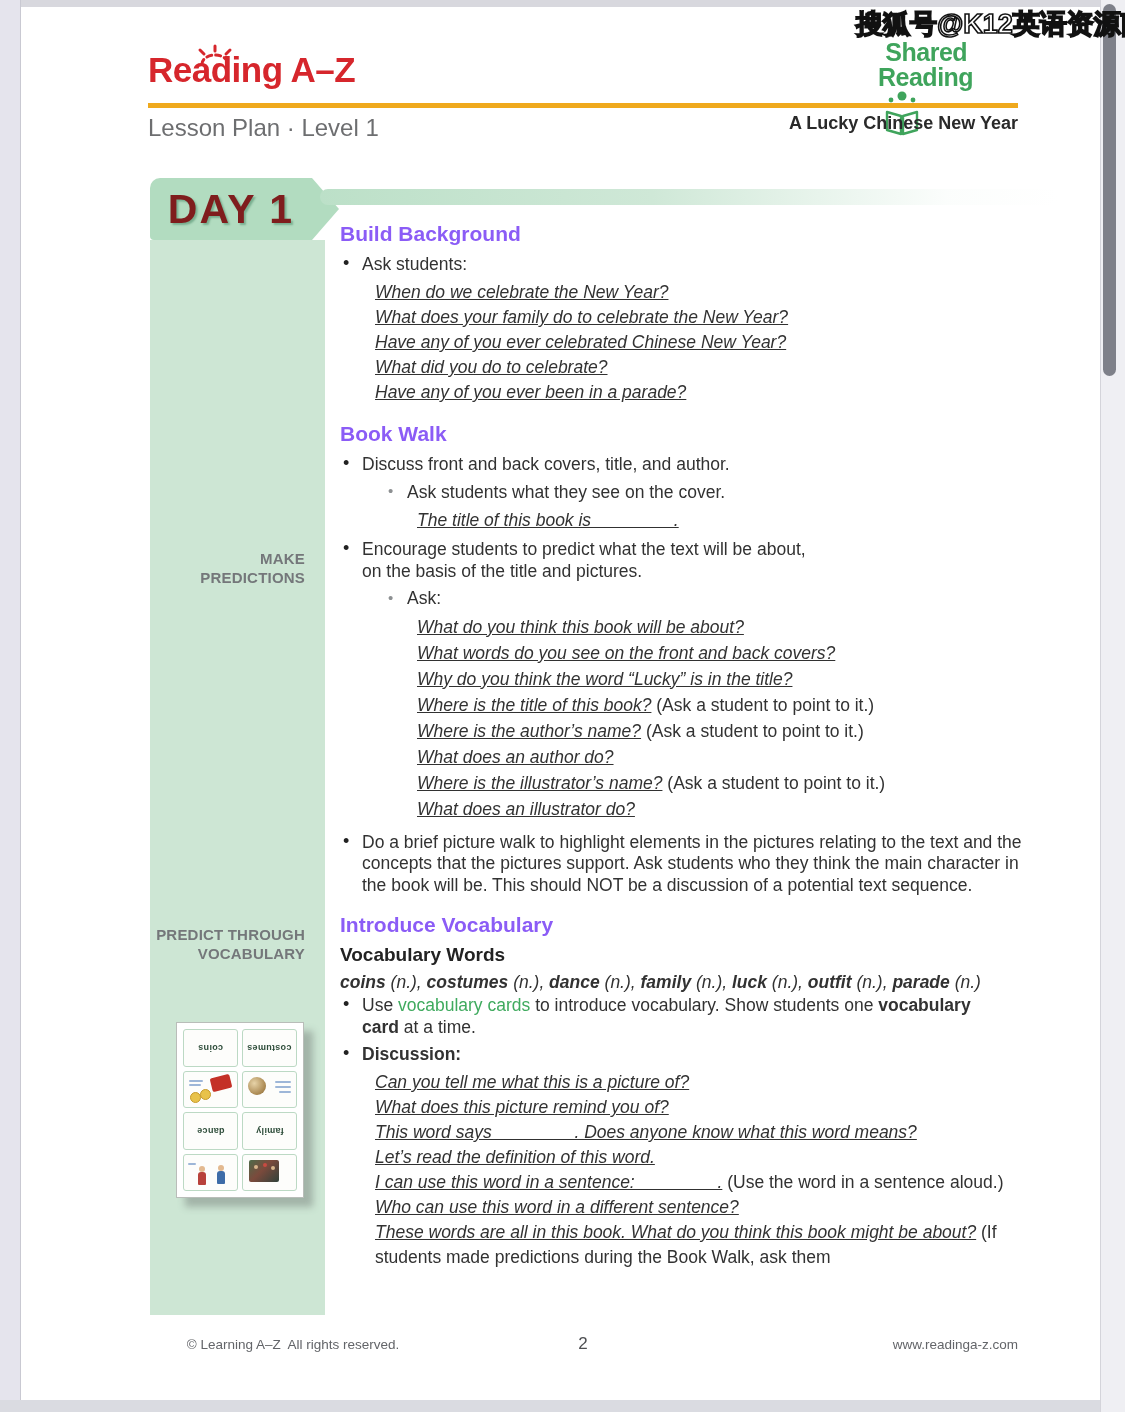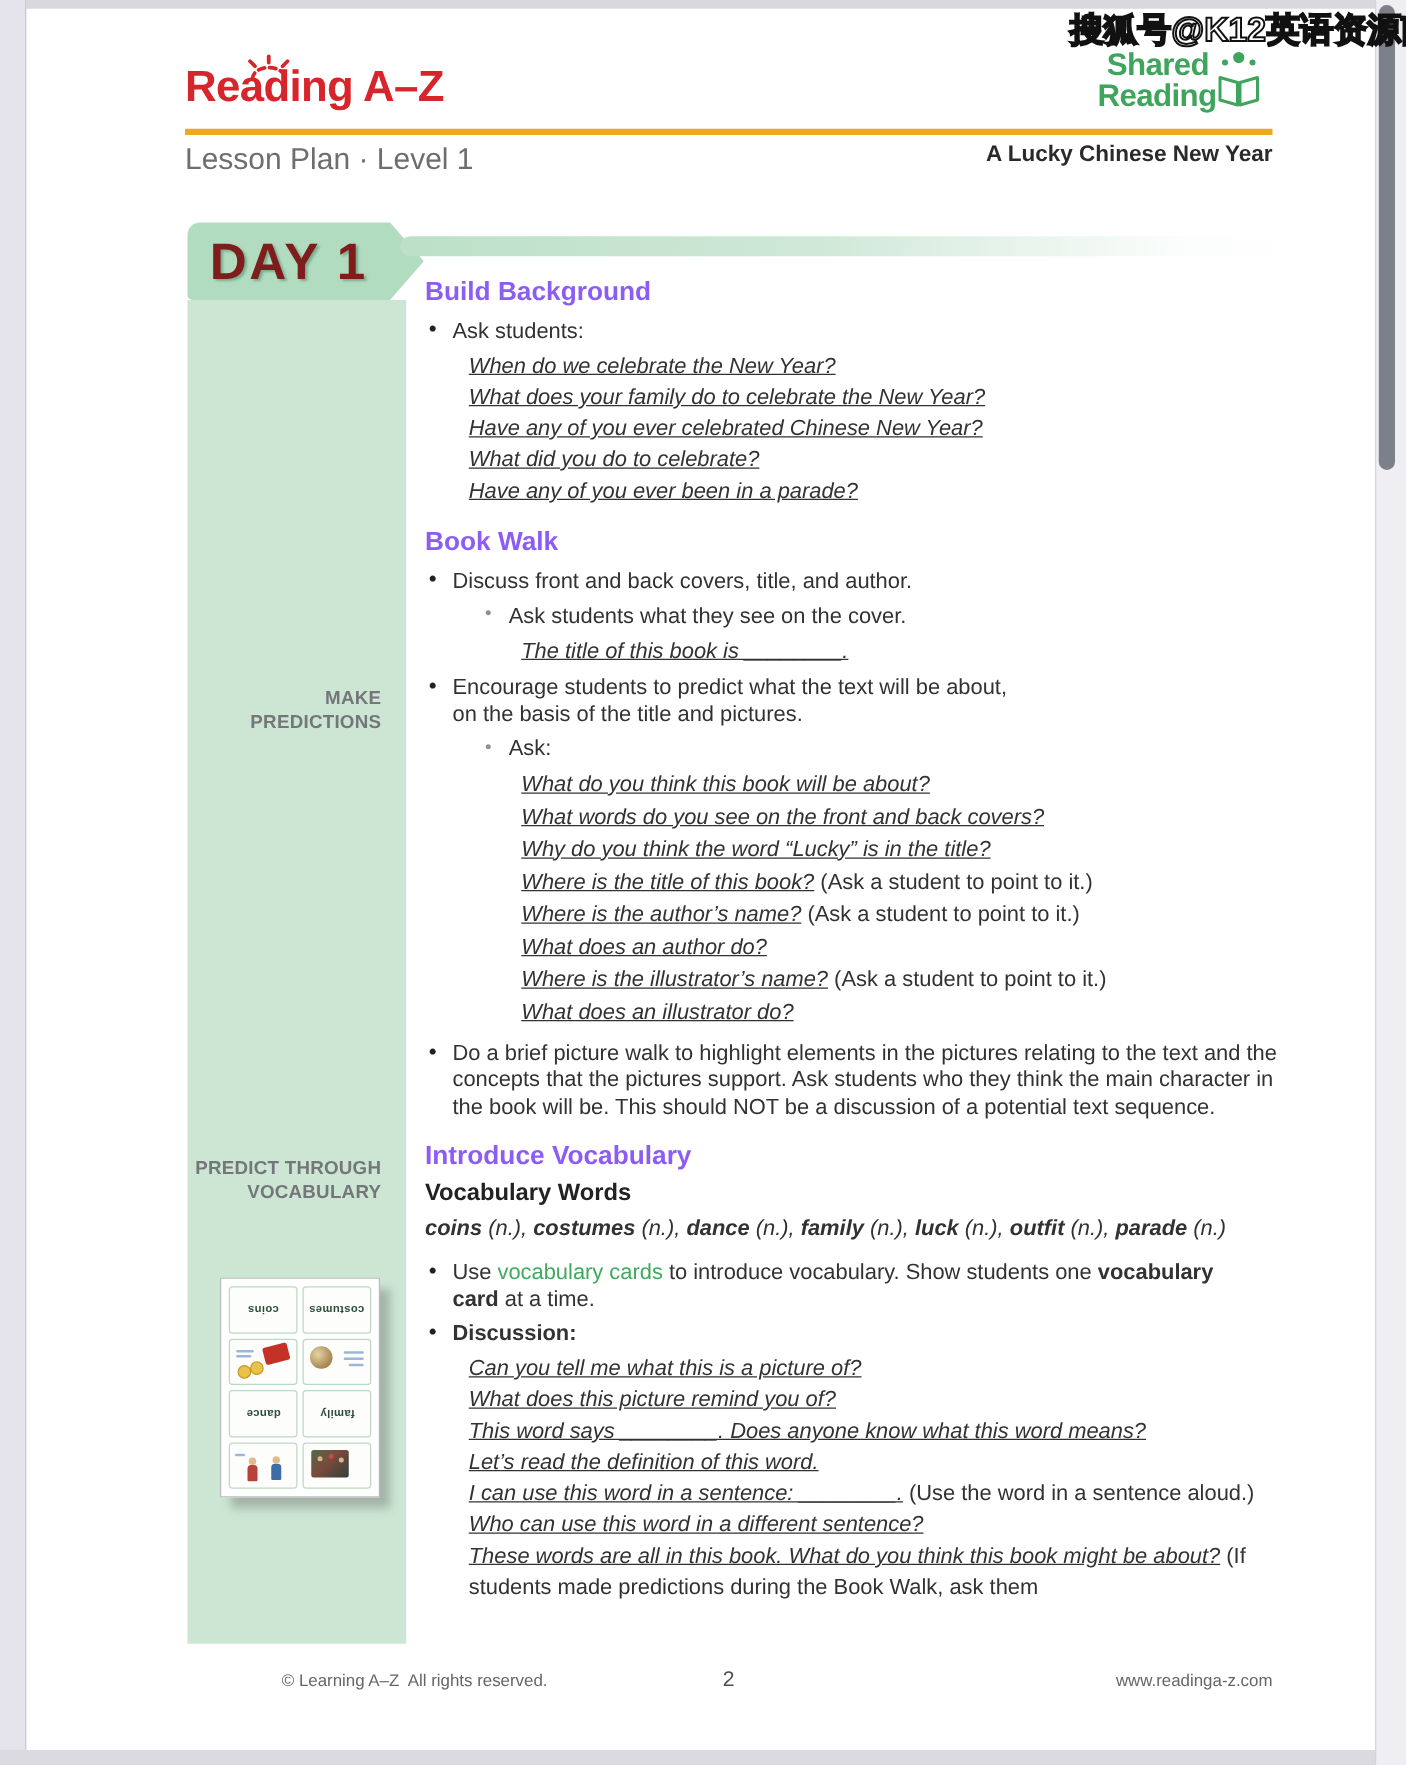--- a/index.html
+++ b/index.html
@@ -7,21 +7,21 @@
          font-family:"Liberation Sans","DejaVu Sans",sans-serif;color:#323232;}
   
   .edge-left{position:absolute;left:0;top:0;width:20px;height:1412px;background:#e5e4ed;border-right:1px solid #c9c9d2;}
   .edge-top{position:absolute;left:0;top:0;width:1125px;height:7px;background:#d8d8de;}
   .edge-bottom{position:absolute;left:0;top:1400px;width:1125px;height:12px;background:#dadbe1;}
   .scroll-track{position:absolute;left:1100px;top:0;width:25px;height:1412px;background:#efeff3;border-left:1px solid #d4d4da;}
   .scroll-thumb{position:absolute;left:1103px;top:4px;width:13px;height:372px;background:#7e8089;border-radius:7px;}
   
   .brand{position:absolute;left:148px;top:50px;font-size:35px;font-weight:800;color:#d6262c;letter-spacing:-0.5px;}
   .sun{position:absolute;left:44px;top:-16px;}
-  .shared-logo{position:absolute;left:878px;top:40px;display:flex;align-items:flex-start;}
+  .shared-logo{position:absolute;left:878px;top:40px;display:flex;align-items:flex-start;flex-direction:column;}
   .shared-text{text-align:right;color:#3fa45c;font-weight:800;font-size:25px;line-height:25px;letter-spacing:-0.5px;}
   .shared-text .l2{margin-right:-6px;}
   .rule{position:absolute;left:148px;top:103px;width:870px;height:5px;background:#efa91d;}
   .lesson-label{position:absolute;left:148px;top:114px;font-size:24px;color:#6d6e70;}
   .book-title{position:absolute;left:560px;top:113px;width:458px;text-align:right;font-size:18px;font-weight:800;color:#2a2a2a;}
   .watermark{position:absolute;left:856px;top:6px;font-size:27px;font-weight:700;color:#ffffff;
              -webkit-text-stroke:1.6px #111;letter-spacing:0px;white-space:nowrap;}
   
   .day-tab{position:absolute;left:150px;top:178px;width:162px;height:62px;background:#b2dcc0;border-radius:10px 0 0 4px;
            display:flex;align-items:center;justify-content:center;}
@@ -61,29 +61,29 @@
   li{position:relative;padding-left:22px;margin-bottom:5px;font-size:17.5px;line-height:22px;}
   li.multi{line-height:21.5px;}
   li::before{content:"•";position:absolute;left:3px;top:-1px;font-size:18px;color:#222;}
   .sub{position:relative;margin-left:23px;padding-left:22px;margin-top:6px;margin-bottom:4px;font-size:17.5px;}
   .sub::before{content:"•";position:absolute;left:3px;top:-1px;font-size:15px;color:#8d9092;}
   .qblock{margin-left:35px;font-size:17.5px;line-height:25px;}
   .fills{margin-left:55px;font-size:17.5px;line-height:26px;margin-bottom:6px;}
   .it{font-style:italic;text-decoration:underline;}
   .bold{font-weight:800;}
   .subhead{font-size:19px;font-weight:800;color:#222;margin:2px 0 4px 0;}
-  .words-line{font-size:17.5px;line-height:25px;margin-bottom:12px;}
+  .words-line{font-size:17.5px;line-height:25px;}
   .w{font-weight:800;font-style:italic;}
   .ws{font-style:italic;}
   .green-link{color:#3faa5e;}
   .para{display:inline;}
   
   .footer{position:absolute;left:148px;top:1334px;width:870px;display:flex;align-items:center;
           font-size:13.5px;color:#636569;}
-  .footer .fl{flex:1;text-align:right;white-space:pre-wrap;}
+  .footer .fl{flex:1;text-align:center;white-space:pre-wrap;}
   .footer .fc{flex:1;text-align:center;font-size:17px;color:#4e4f52;}
   .footer .fr{flex:1;text-align:right;}
 </style>
 </head>
 <body>
 
 <div class="stage">
 
   <div class="edge-top"></div>
   <div class="edge-left"></div>

